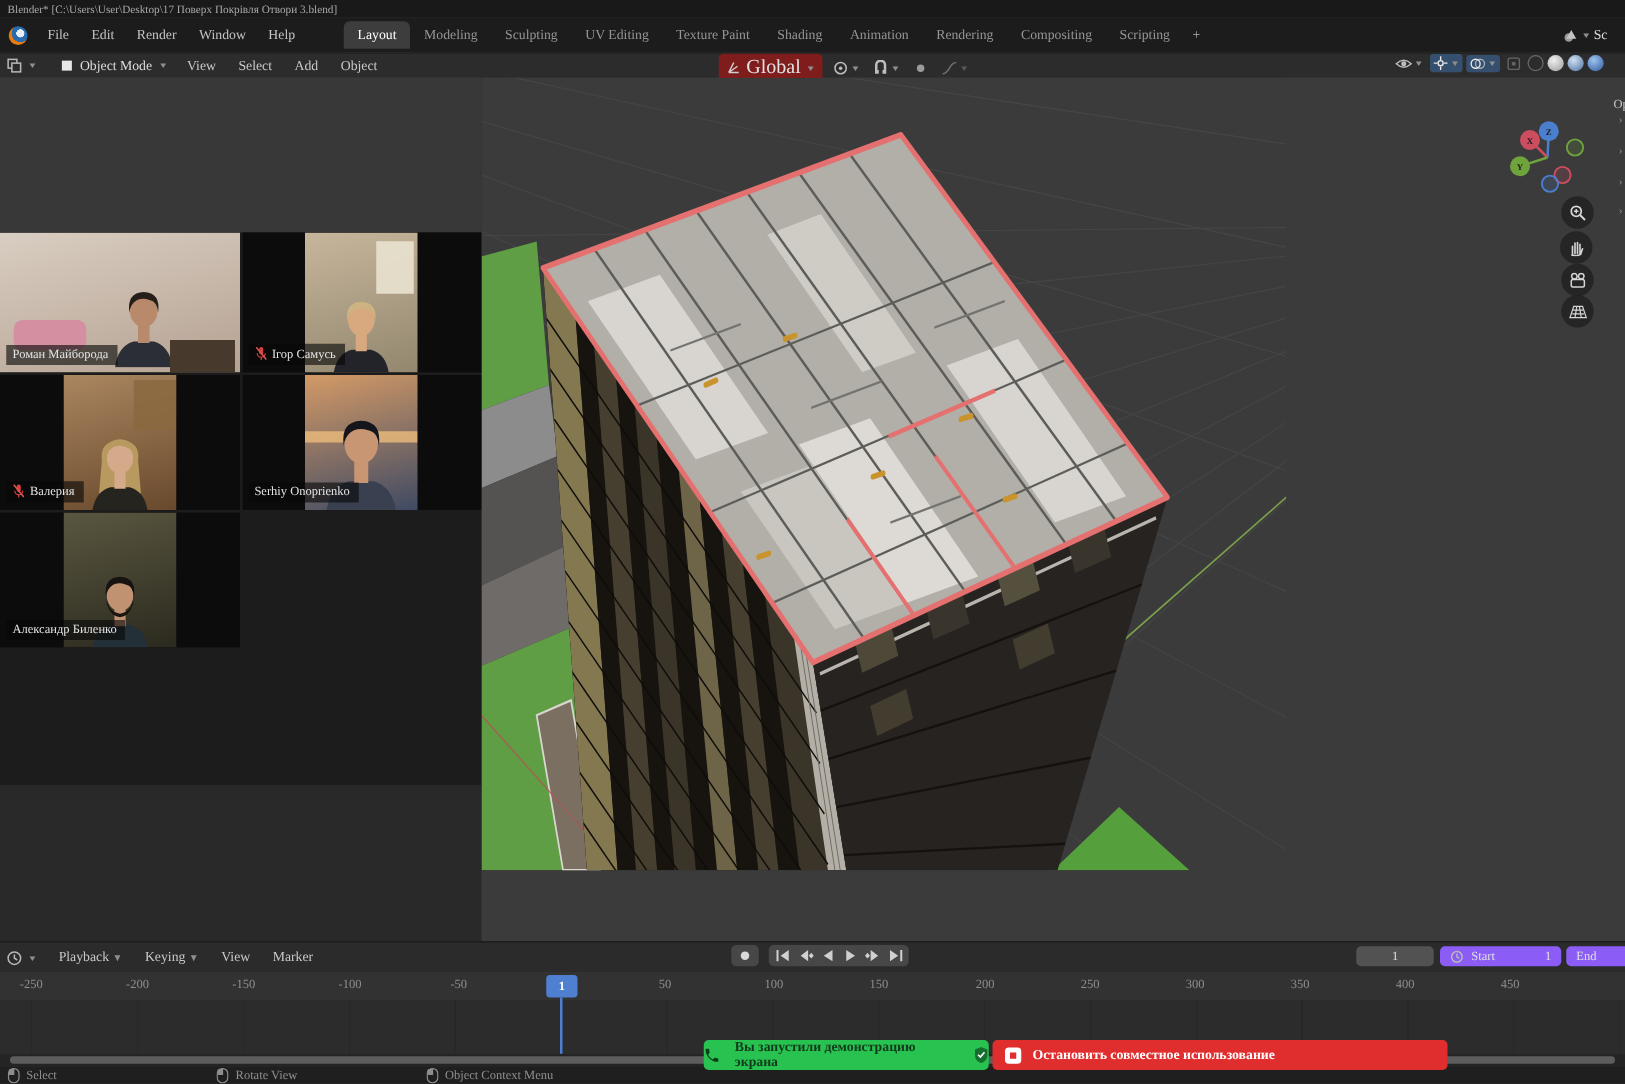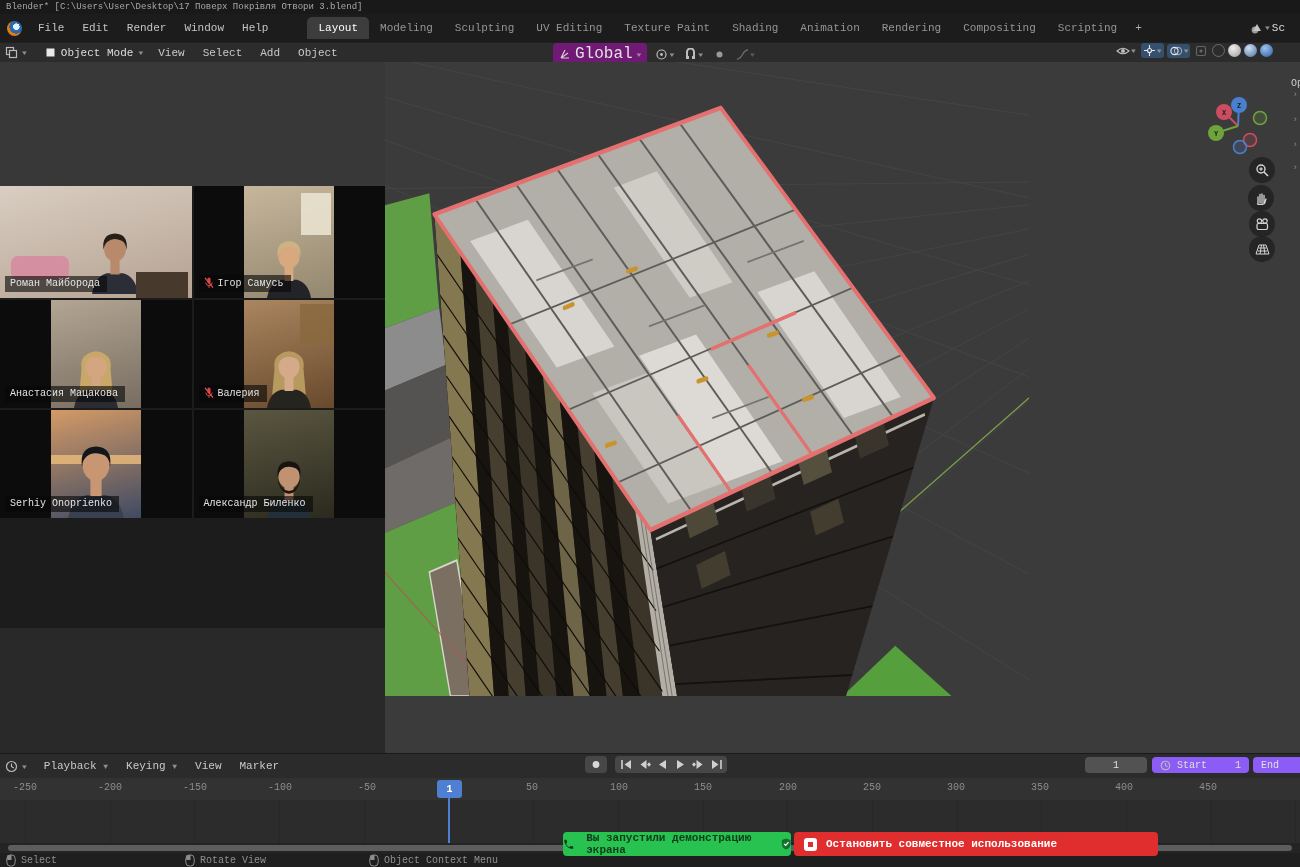--- a/index.html
+++ b/index.html
@@ -1,17 +1,17 @@
 <!DOCTYPE html>
 <html><head>
 <meta charset="utf-8">
 <style>
   html,body{margin:0;padding:0;background:#111;}
   #app{position:relative;width:1300px;height:867px;overflow:hidden;background:#3b3b3b;
-       font-family:Liberation Mono, monospace;color:#c8c8c8;-webkit-font-smoothing:antialiased;}
+       font-family:Liberation Serif, serif;color:#c8c8c8;-webkit-font-smoothing:antialiased;}
   .abs{position:absolute;}
   
   #titlebar{left:0;top:0;width:1300px;height:14px;background:#191919;color:#a8a8a8;
             font-size:9px;line-height:14px;padding-left:6px;box-sizing:border-box;white-space:nowrap;}
   
   #menubar{left:0;top:14px;width:1300px;height:28px;background:#1c1c1c;display:flex;align-items:center;}
   .logo{width:15px;height:15px;margin:0 7px 0 7px;border-radius:50%;
         background:radial-gradient(circle at 62% 38%,#e8eef4 0 24%,#2a6bb0 26% 52%,#e87d0d 54% 100%);}
   .menu-item{font-size:11px;color:#c4c4c4;padding:4px 9px;border-radius:3px;}
   #tabs{display:flex;margin-left:30px;align-items:center;}
@@ -21,21 +21,21 @@
   #scene-sel{position:absolute;right:0;top:14px;height:28px;width:50px;display:flex;align-items:center;
              overflow:hidden;font-size:11px;color:#ddd;gap:2px;}
   .chev{font-size:8px;color:#8e8e8e;transform:scaleY(.8);}
   
   #toolheader{left:0;top:42px;width:1300px;height:20px;background:#2c2c2c;display:flex;align-items:center;
               font-size:11px;border-top:1px solid #202020;box-sizing:border-box;}
   .th-group{display:flex;align-items:center;gap:4px;}
   .mode-pill{display:flex;align-items:center;gap:5px;padding:2px 6px;color:#ddd;}
   .th-menu{padding:2px 9px;color:#c9c9c9;}
   #th-center{position:absolute;left:553px;top:43px;display:flex;align-items:center;gap:6px;}
-  .pill{display:flex;align-items:center;gap:4px;background:#701a75;border-radius:4px;padding:2px 6px;color:#e2e2e2;}
+  .pill{display:flex;align-items:center;gap:4px;background:#7f1d1d;border-radius:4px;padding:2px 6px;color:#e2e2e2;margin-left:22px;}
   .icon-btn{display:flex;align-items:center;gap:1px;padding:1px 2px;border-radius:3px;}
   .icon-btn.blue{background:#35506e;}
   #th-right{position:absolute;right:0;top:43px;display:flex;align-items:center;gap:3px;width:186px;overflow:hidden;}
   .sphere{width:13px;height:13px;border-radius:50%;}
   
   #viewport{left:385px;top:62px;width:915px;height:691px;overflow:hidden;}
   #vp-op{position:absolute;right:-3px;top:16px;font-size:10px;color:#c9c9c9;}
   .vp-chev{position:absolute;right:2px;font-size:9px;color:#8a8a8a;}
   .navball-label{font-size:7px;font-weight:bold;fill:#1d1d1d;text-anchor:middle;}
   .vp-tool{position:absolute;width:26px;height:26px;border-radius:50%;background:rgba(34,34,34,.88);
@@ -464,31 +464,20 @@
         </div>
         <div class="nametag">
           <svg width="10" height="12" viewBox="0 0 10 12">
               <use href="#micmute"></use>
             </svg>
           <span>Ігор Самусь</span>
         </div>
       </div>
 
 
-      <div class="cell rN">
-        <div class="video t5" style="--bg1:#b3a593;--bg2:#776d60;--skin:#d4a581;--hair:#c8a868;--hairback:#c8a868;--shirt:#2a2c32">
-          <svg class="person" viewBox="0 0 100 120">
-              <use href="#person"></use>
-            </svg>
-        </div>
-        <div class="nametag">
-
-          <span>Анастасия Мацакова</span>
-        </div>
-      </div>
 
       <div class="cell rN">
         <div class="video t6" style="--bg1:#aa8660;--bg2:#68492c;--skin:#d4aa8a;--hair:#b89960;--hairback:#b89960;--shirt:#26241e">
           <svg class="person" viewBox="0 0 100 120">
               <use href="#person"></use>
             </svg>
         </div>
         <div class="nametag">
           <svg width="10" height="12" viewBox="0 0 10 12">
               <use href="#micmute"></use>

